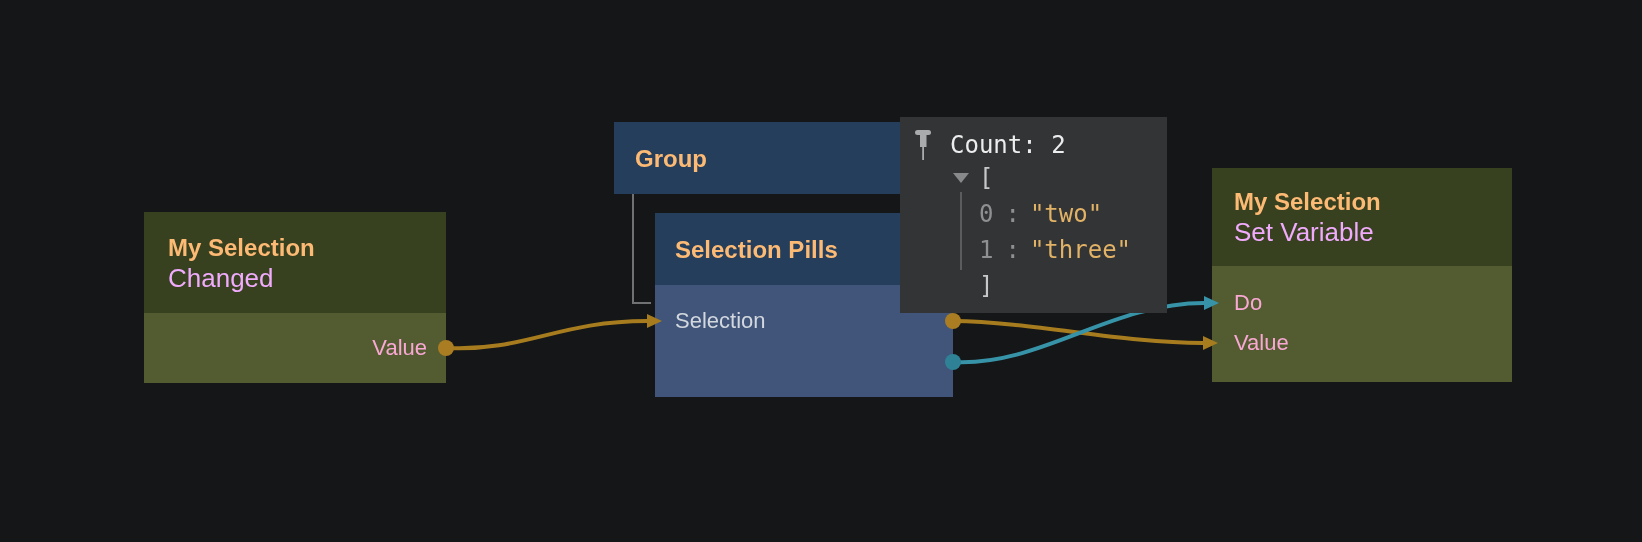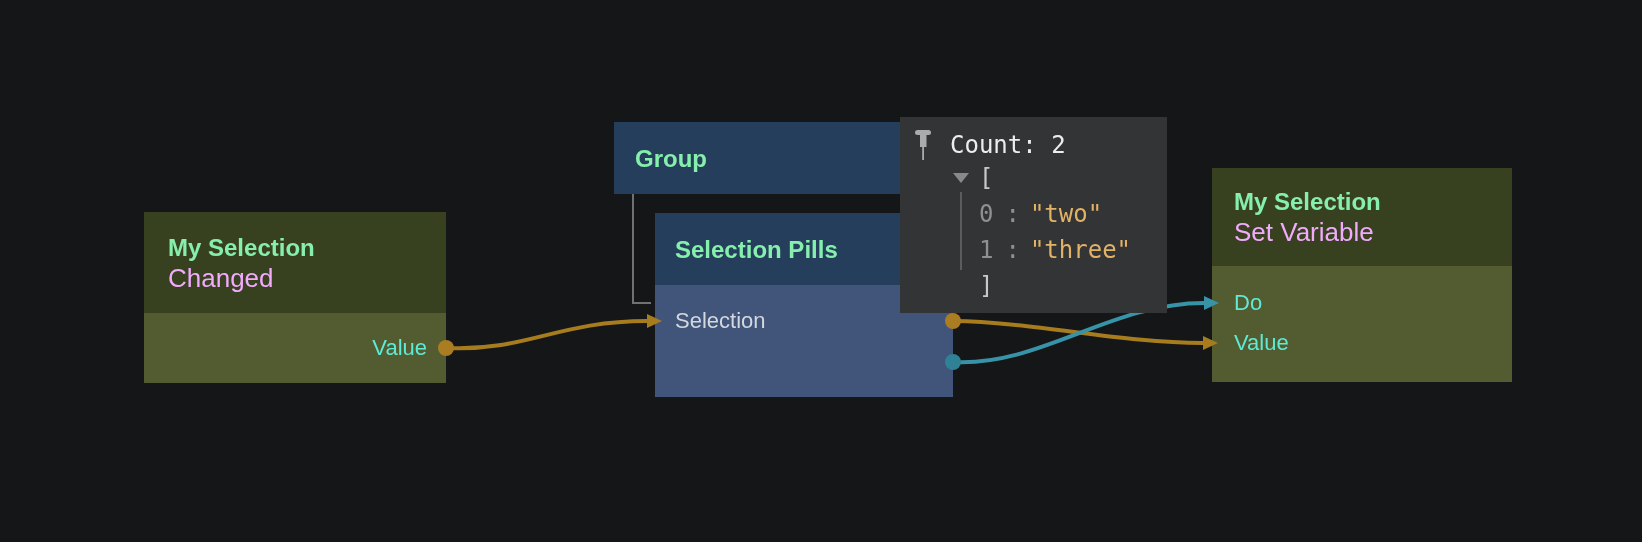--- a/index.html
+++ b/index.html
@@ -12,38 +12,38 @@
     width: 1642px;
     height: 542px;
     background: #151617;
     overflow: hidden;
   }
 
   
   .node { position: absolute; }
   .node-header { position: relative; display: flex; flex-direction: column; justify-content: center; }
   .node-title {
-    font-size: 24px; font-weight: 700; color: #86efac; line-height: 31px;
+    font-size: 24px; font-weight: 700; color: #fdba74; line-height: 31px;
     white-space: nowrap;
   }
   .node-subtitle {
     font-size: 26px; font-weight: 400; color: #f0abfc; line-height: 31px;
     white-space: nowrap;
   }
   .olive .node-header { background: #37401F; }
   .olive .node-body   { background: #535C30; }
   .blue  .node-header { background: #243E5C; }
   .blue  .node-body   { background: #41557A; }
 
   .node-body { position: relative; }
   .port-row {
     display: flex; align-items: center;
     height: 40px; font-size: 22px; white-space: nowrap;
   }
-  .olive .port-row { color: #5eead4; }
+  .olive .port-row { color: #f9a8d4; }
   .blue  .port-row { color: #D2D8DE; }
   .port-row.align-right { justify-content: flex-end; }
 
   
   #node-variable { left: 144px; top: 212px; width: 302px; height: 171px; }
   #node-variable .node-header { height: 101px; padding-left: 24px; }
   #node-variable .node-body   { height: 70px; display: flex; flex-direction: column; justify-content: center; padding-right: 19px; }
 
   
   #node-group { left: 614px; top: 122px; width: 341px; height: 72px; }

